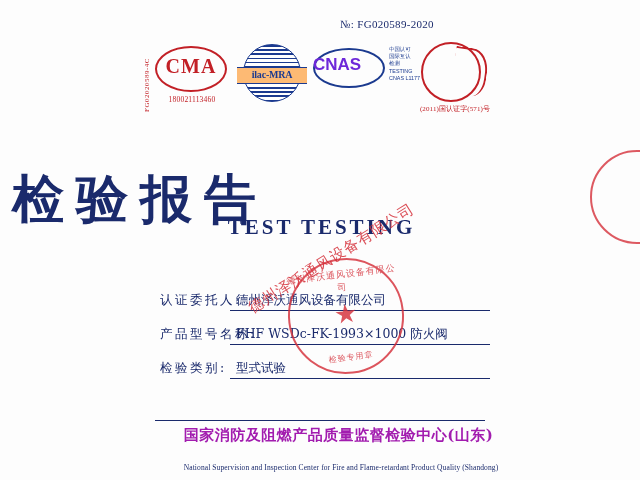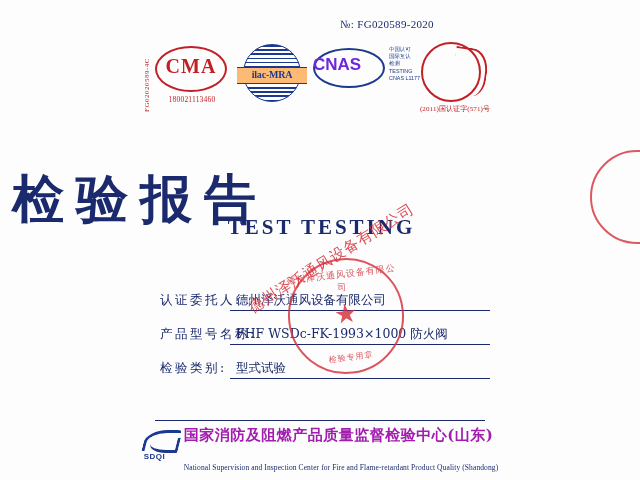--- a/index.html
+++ b/index.html
@@ -475,23 +475,18 @@
     <div class="seal-top-text">德州泽沃通风设备有限公司</div>
     <div class="seal-star">★</div>
     <div class="seal-bottom-text">检验专用章</div>
   </div>
 
   <div class="diag-stamp">德州泽沃通风设备有限公司</div>
 
   <div class="footer-rule"></div>
   <div class="footer">
     <div class="footer-inner">
-      <div class="sdqi-logo">
-        <div class="sdqi-swoosh"></div>
-        <div class="sdqi-swoosh2"></div>
-        <div class="sdqi-text">SDQI</div>
-      </div>
       <div class="footer-cn">国家消防及阻燃产品质量监督检验中心(山东)</div>
       <div class="footer-en">National Supervision and Inspection Center for Fire and Flame-retardant Product Quality (Shandong)</div>
     </div>
   </div>
 
 </div>
 
 </body></html>

